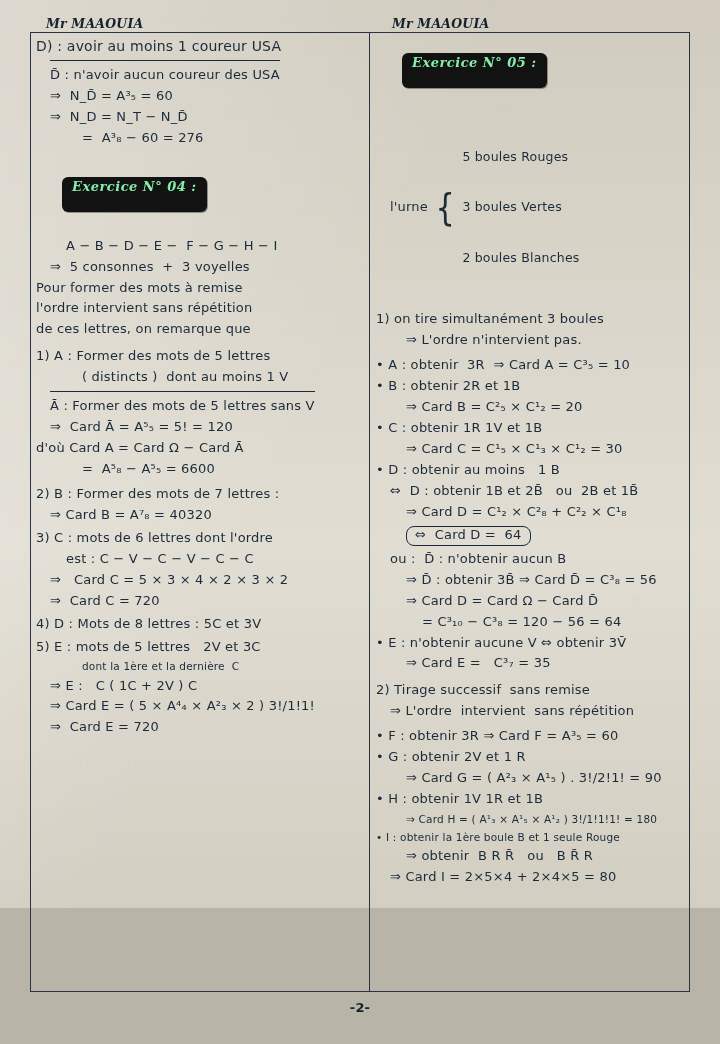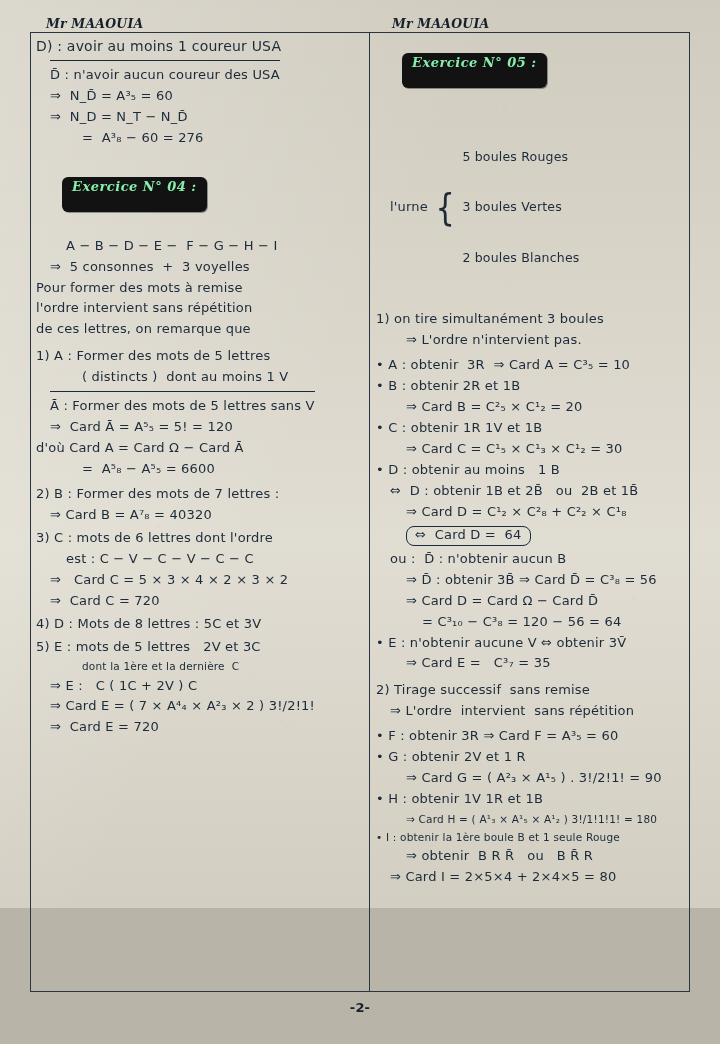--- a/index.html
+++ b/index.html
@@ -197,21 +197,21 @@
     <div class="line indent1">⇒   Card C = 5 × 3 × 4 × 2 × 3 × 2</div>
     <div class="line indent1">⇒  Card C = 720</div>
 
     <div style="height:2px"></div>
     <div class="line small">4) D : Mots de 8 lettres : 5C et 3V</div>
 
     <div style="height:2px"></div>
     <div class="line small">5) E : mots de 5 lettres   2V et 3C</div>
     <div class="line tiny indent3">dont la 1ère et la dernière  C</div>
     <div class="line small indent1">⇒ E :   C ( 1C + 2V ) C</div>
-    <div class="line small indent1">⇒ Card E = ( 7 × A⁴₄ × A²₃ × 2 ) 3!/2!1!</div>
+    <div class="line small indent1">⇒ Card E = ( 5 × A⁴₄ × A²₃ × 2 ) 3!/1!1!</div>
     <div class="line indent1">⇒  Card E = 720</div>
   </div>
 
   <div class="col col-right hand">
     <div class="line">
       <span class="ex-banner">Exercice N° 05 :</span>
     </div>
     <div style="height:6px"></div>
 
     <div class="line indent1 brace-block">

